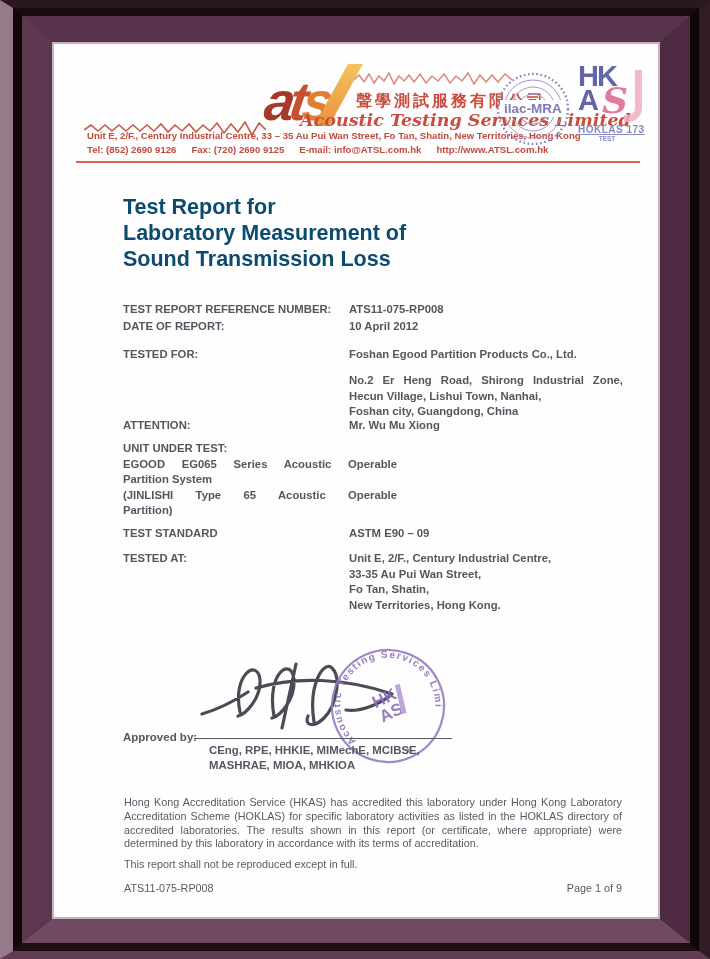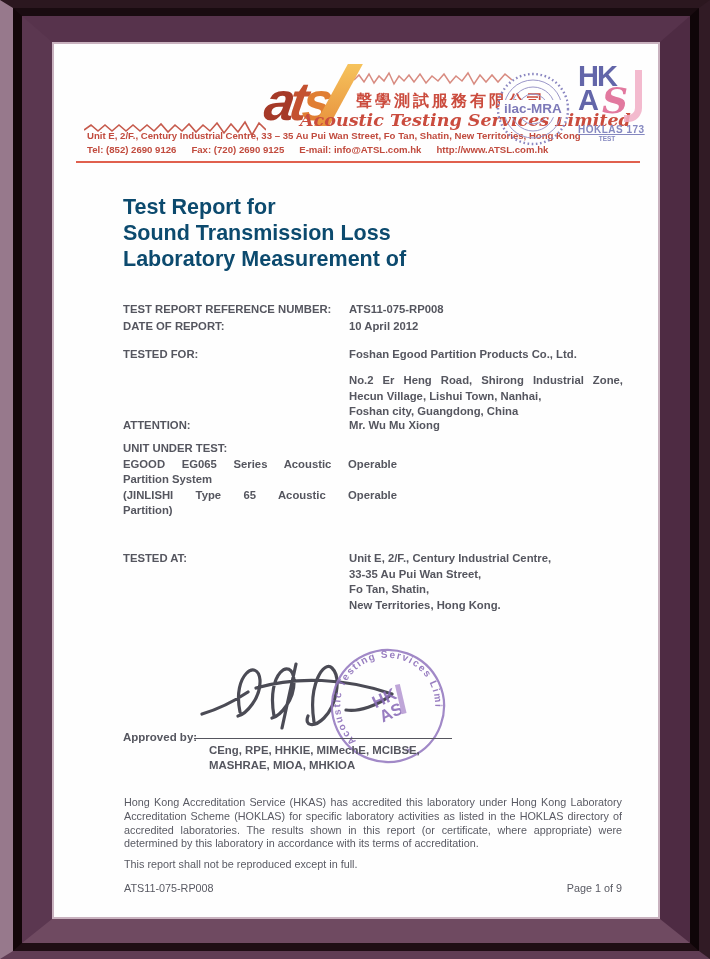--- a/index.html
+++ b/index.html
@@ -123,22 +123,22 @@
         <div class="hkas-j"></div>
         <div class="hkas-hk">HK</div>
         <div class="hkas-as">A</div>
         <div class="hkas-s">S</div>
         <div class="hkas-sub">HOKLAS 173</div>
         <div class="hkas-test">TEST</div>
       </div>
 
       <div class="title">
         <div>Test Report for</div>
+        <div>Laboratory Measurement of</div>
         <div>Sound Transmission Loss</div>
-        <div>Laboratory Measurement of</div>
       </div>
 
       <div class="row" style="top:247px;margin-top:11px;">
         <div class="lbl">TEST REPORT REFERENCE NUMBER:</div>
         <div class="val">ATS11-075-RP008</div>
       </div>
       <div class="row" style="top:275px;">
         <div class="lbl">DATE OF REPORT:</div>
         <div class="val">10 April 2012</div>
       </div>
@@ -159,20 +159,24 @@
         <div class="val">Mr. Wu Mu Xiong</div>
       </div>
       <div class="row" style="top:397px;flex-direction:column;">
         <div class="lbl">UNIT UNDER TEST:</div>
         <div class="val">
           <div class="stretch">EGOOD EG065 Series Acoustic Operable</div>
           <div>Partition System</div>
           <div class="stretch">(JINLISHI Type 65 Acoustic Operable</div>
           <div>Partition)</div>
         </div>
+      </div>
+      <div class="row" style="top:482px;">
+        <div class="lbl">TEST STANDARD</div>
+        <div class="val">ASTM E90 – 09</div>
       </div>
       <div class="row" style="top:507px;">
         <div class="lbl">TESTED AT:</div>
         <div class="val">
           <div>Unit E, 2/F., Century Industrial Centre,</div>
           <div>33-35 Au Pui Wan Street,</div>
           <div>Fo Tan, Shatin,</div>
           <div>New Territories, Hong Kong.</div>
         </div>
       </div>

